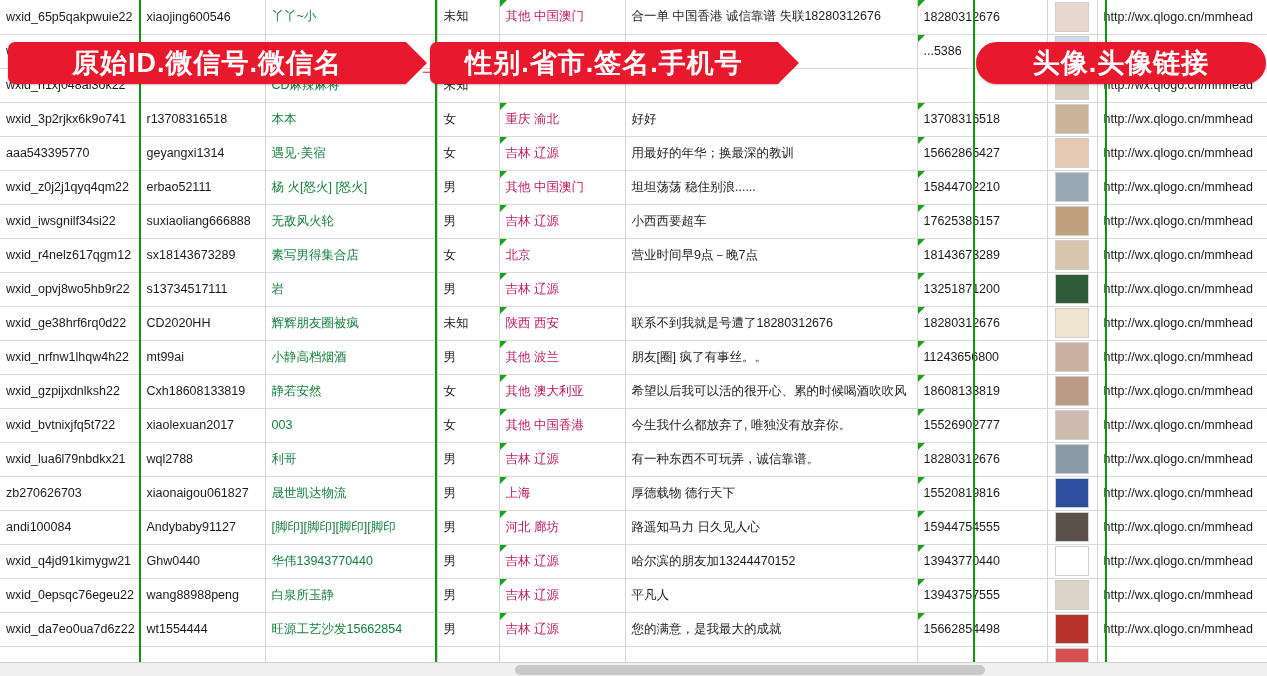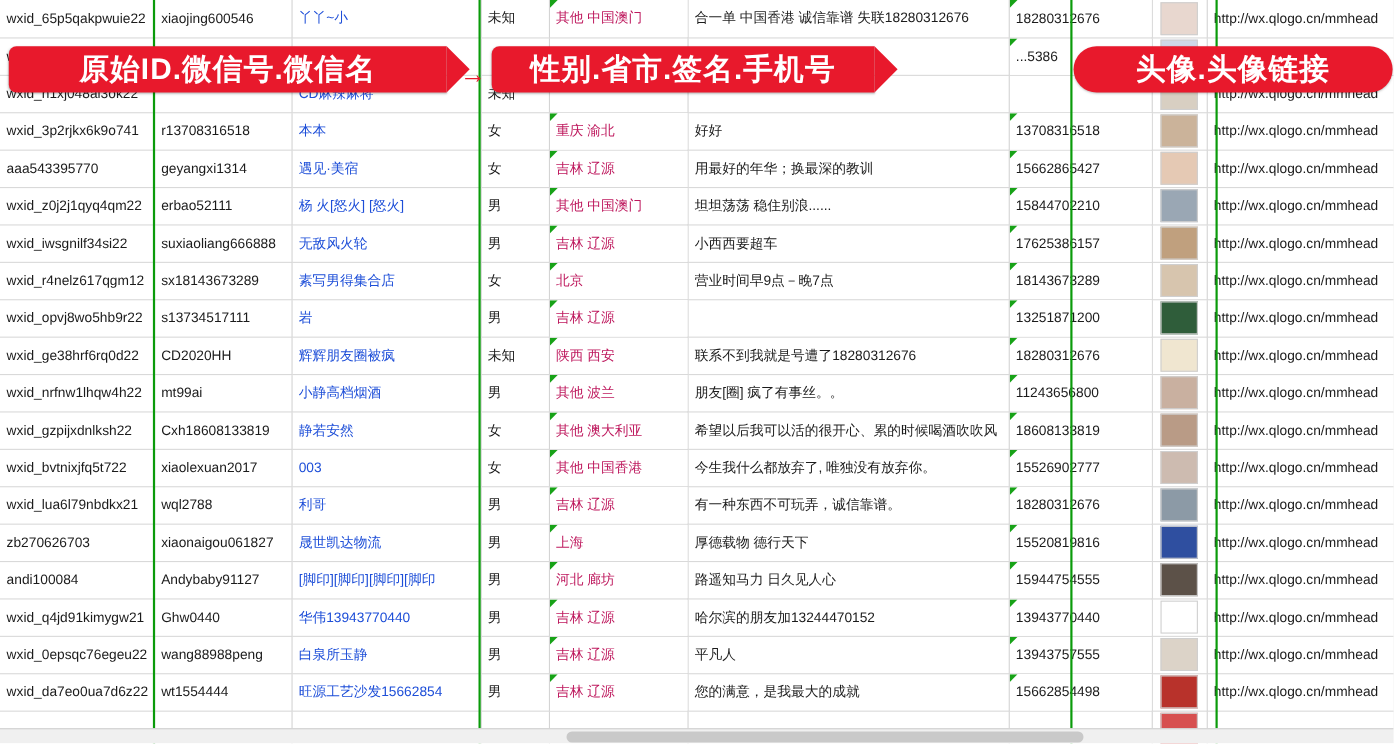--- a/index.html
+++ b/index.html
@@ -40,21 +40,21 @@
   col.c2 { width: 172px; }
   col.c3 { width: 62px; }
   col.c4 { width: 126px; }
   col.c5 { width: 292px; }
   col.c6 { width: 130px; }
   col.c7 { width: 50px; }
   col.c8 { width: 170px; }
 
   td.id    { color: #1b1b1b; margin-left: 34px; }
   td.wxno  { color: #1b1b1b; }
-  td.name  { color: #1d4ed8; }
+  td.name  { color: #15803d; }
   td.sex   { color: #1b1b1b; }
   td.prov  { color: #be185d; }
   td.sign  { color: #1b1b1b; }
   td.phone { color: #1b1b1b; }
   td.link  { color: #1b1b1b; overflow: hidden; }
 
   
   td.flag { position: relative; }
   td.flag::before {
     content: "";
@@ -122,21 +122,21 @@
   }
   #banner1::after {
     content: "";
     position: absolute;
     right: -21px; top: 0;
     border-left: 21px solid #e8192c;
     border-top: 21px solid transparent;
     border-bottom: 21px solid transparent;
   }
   #banner2 {
-    left: 447px; top: 42px;
+    left: 430px; top: 42px;
     width: 348px; height: 42px;
     font-size: 27px;
     border-top-right-radius: 0;
     border-bottom-right-radius: 0;
   }
   #banner2::after {
     content: "";
     position: absolute;
     right: -21px; top: 0;
     border-left: 21px solid #e8192c;

